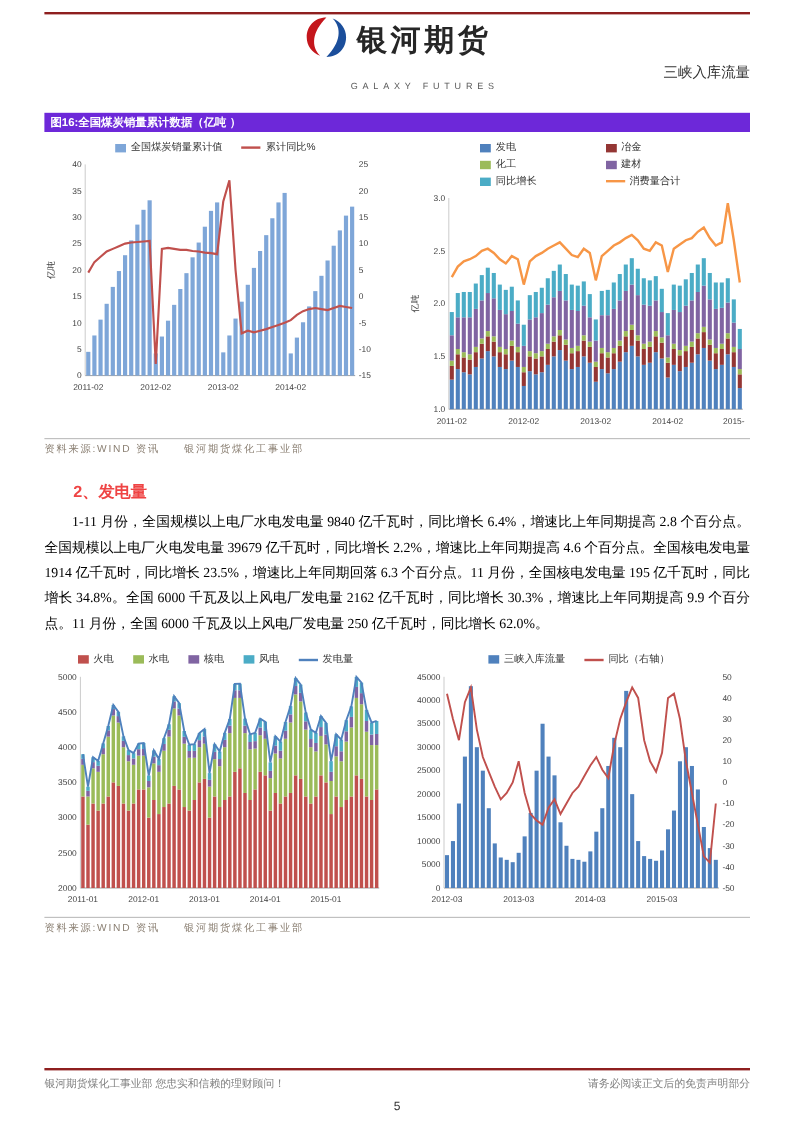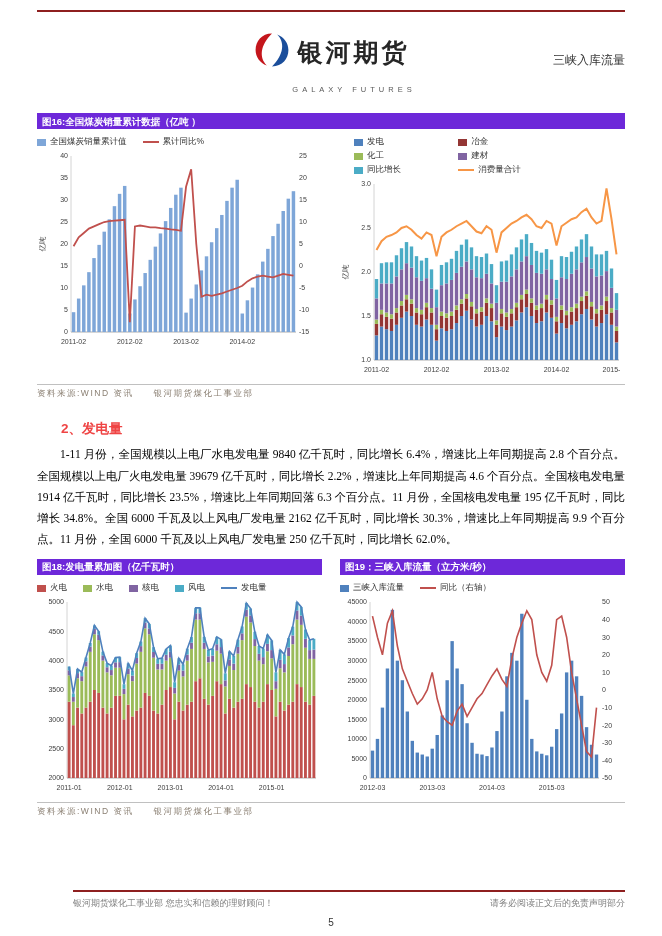--- a/index.html
+++ b/index.html
@@ -1,43 +1,43 @@
 <!DOCTYPE html>
 <html><head>
 <meta charset="utf-8">
 <style>
   html,body{margin:0;padding:0;background:#e8e8e8;}
   .page{width:662px;height:936px;margin:0 auto;background:#ffffff;position:relative;
         font-family:"Liberation Sans","DejaVu Sans",sans-serif;color:#222;overflow:hidden;}
   .inner{padding:0 37px;}
   .top-rule{height:2px;background:#8e1f1f;margin:10px 37px 0;}
-  .header{position:relative;padding-top:19px;height:74px;}
+  .header{position:relative;padding-top:0;height:74px;}
   .logo{display:flex;flex-direction:column;align-items:center;}
   .logo-top{display:flex;align-items:center;gap:7px;}
   .logo-cn{font-size:25px;font-weight:bold;color:#262626;letter-spacing:3px;}
   .logo-en{font-size:7.5px;letter-spacing:4px;color:#595959;margin-top:12px;margin-left:46px;}
   .report-title{position:absolute;right:37px;top:40px;font-size:12px;color:#333;}
   .fig-row{display:flex;gap:18px;margin-top:8px;}
   .fig-strip{flex:1;background:#6d28d9;color:#fff;font-size:9.5px;font-weight:bold;
              padding:2.5px 5px;line-height:1.2;}
   .charts-row{display:flex;gap:18px;margin-top:2px;}
   .chart-box{flex:1;min-width:0;}
-  .legend{display:flex;flex-wrap:wrap;column-gap:16px;row-gap:2px;
+  .legend{display:flex;flex-wrap:wrap;justify-content:center;column-gap:16px;row-gap:2px;
           font-size:8.5px;color:#333;padding:5px 0 2px;}
   .legend.cols3 .lg-item{flex:0 0 31%;justify-content:flex-start;padding-left:14px;box-sizing:border-box;}
   .lg-item{display:flex;align-items:center;gap:4px;white-space:nowrap;}
   .lg-bar{width:9px;height:7px;display:inline-block;flex:none;}
   .lg-line{width:16px;height:2px;display:inline-block;flex:none;}
   .plot svg{display:block;}
   .source{border-top:1px solid #c0c0c0;margin-top:8px;padding-top:3px;
           font-size:8.5px;color:#8a7f72;letter-spacing:1.5px;}
   .section-heading{font-size:13.5px;font-weight:bold;color:#ef4444;margin:20px 0 6px;padding-left:24px;}
   .body-text{font-family:Liberation Serif, serif;font-size:11.5px;line-height:1.85;
              text-align:justify;text-indent:2em;color:#000;margin:4px 0 7px;}
-  .footer{position:absolute;left:37px;right:37px;bottom:26px;margin-left:36px;}
+  .footer{position:absolute;left:37px;right:37px;bottom:26px;}
   .footer-rule{height:2px;background:#8e1f1f;}
   .footer-line{display:flex;justify-content:space-between;font-size:9px;color:#808080;margin-top:5px;}
   .page-num{position:absolute;left:0;right:0;bottom:8px;text-align:center;font-size:10px;color:#333;}
 </style>
 </head>
 <body>
 
 <div class="page">
   <div class="top-rule"></div>
 
@@ -440,24 +440,20 @@
             </svg>
           </div>
       </div>
     </div>
 
     <div class="source">资料来源:WIND 资讯　　银河期货煤化工事业部</div>
 
     <div class="section-heading">2、发电量</div>
     <p class="body-text">1-11 月份，全国规模以上电厂水电发电量 9840 亿千瓦时，同比增长 6.4%，增速比上年同期提高 2.8 个百分点。全国规模以上电厂火电发电量 39679 亿千瓦时，同比增长 2.2%，增速比上年同期提高 4.6 个百分点。全国核电发电量 1914 亿千瓦时，同比增长 23.5%，增速比上年同期回落 6.3 个百分点。11 月份，全国核电发电量 195 亿千瓦时，同比增长 34.8%。全国 6000 千瓦及以上风电厂发电量 2162 亿千瓦时，同比增长 30.3%，增速比上年同期提高 9.9 个百分点。11 月份，全国 6000 千瓦及以上风电厂发电量 250 亿千瓦时，同比增长 62.0%。</p>
 
-    <div class="fig-row">
-      <div class="fig-strip">图18:发电量累加图（亿千瓦时）</div>
-      <div class="fig-strip">图19：三峡入库流量（立方米/秒）</div>
-    </div>
 
     <div class="charts-row">
       <div class="chart-box">
         <div class="legend">
             <span class="lg-item">
               <span class="lg-bar" style="background: rgb(192, 80, 77);"></span>
               <span>火电</span>
             </span>
             <span class="lg-item">
               <span class="lg-bar" style="background: rgb(155, 187, 89);"></span>

